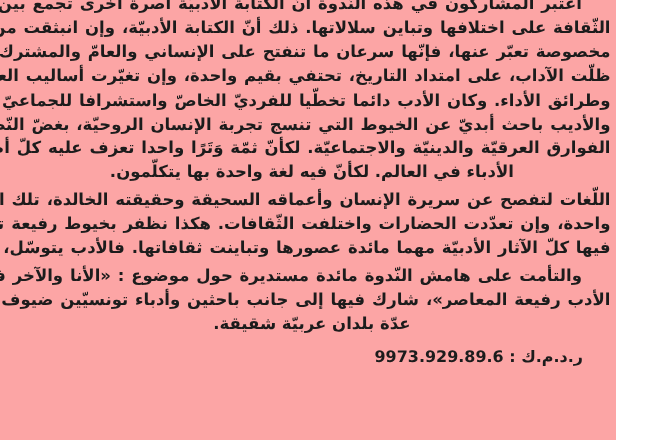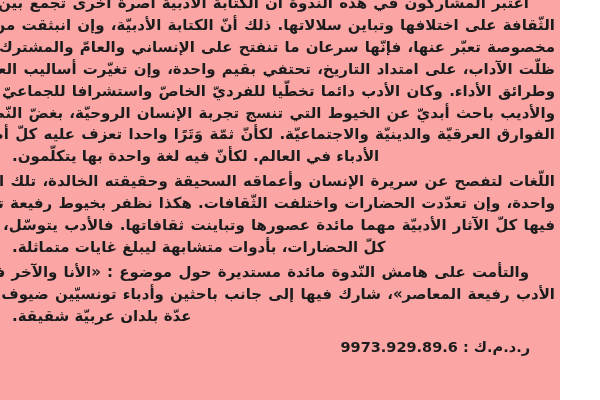--- a/index.html
+++ b/index.html
@@ -32,21 +32,21 @@
   .line {
     text-align: justify;
     text-align-last: justify;
     word-spacing: 1px;
     white-space: nowrap;
   }
   .line.first {
     text-indent: 26px;
   }
   .line.last {
-    text-align: left;
+    text-align: center;
     text-align-last: auto;
     word-spacing: normal;
   }
   .isbn {
     direction: rtl;
     margin: 9px 25px 0 0;
     text-align: right;
     font-size: 14.5px;
   }
 </style>
@@ -62,21 +62,20 @@
         <div class="line">ظلّت الآداب، على امتداد التاريخ، تحتفي بقيم واحدة، وإن تغيّرت أساليب العرض</div>
         <div class="line">وطرائق الأداء. وكان الأدب دائما تخطّيا للفرديّ الخاصّ واستشرافا للجماعيّ العامّ.</div>
         <div class="line">والأديب باحث أبديّ عن الخيوط التي تنسج تجربة الإنسان الروحيّة، بغضّ النّظر عن</div>
         <div class="line">الفوارق العرقيّة والدينيّة والاجتماعيّة. لكأنّ ثمّة وَتَرًا واحدا تعزف عليه كلّ أصابع</div>
         <div class="line last">الأدباء في العالم. لكأنّ فيه لغة واحدة بها يتكلّمون.</div>
       </div>
     <div class="para">
         <div class="line">اللّغات لتفصح عن سريرة الإنسان وأعماقه السحيقة وحقيقته الخالدة، تلك التي تظلّ</div>
         <div class="line">واحدة، وإن تعدّدت الحضارات واختلفت الثّقافات. هكذا نظفر بخيوط رفيعة تنتظم</div>
         <div class="line">فيها كلّ الآثار الأدبيّة مهما مائدة عصورها وتباينت ثقافاتها. فالأدب يتوسّل، في</div>
-        <div class="line last">كلّ الحضارات، بأدوات متشابهة ليبلغ غايات متماثلة.</div>
       </div>
     <div class="para">
         <div class="line first">والتأمت على هامش النّدوة مائدة مستديرة حول موضوع : «الأنا والآخر في</div>
         <div class="line">الأدب رفيعة المعاصر»، شارك فيها إلى جانب باحثين وأدباء تونسيّين ضيوف من</div>
         <div class="line last">عدّة بلدان عربيّة شقيقة.</div>
       </div>
     <div class="isbn">ر.د.م.ك : 9973.929.89.6</div>
   </article>
 </div>
 

